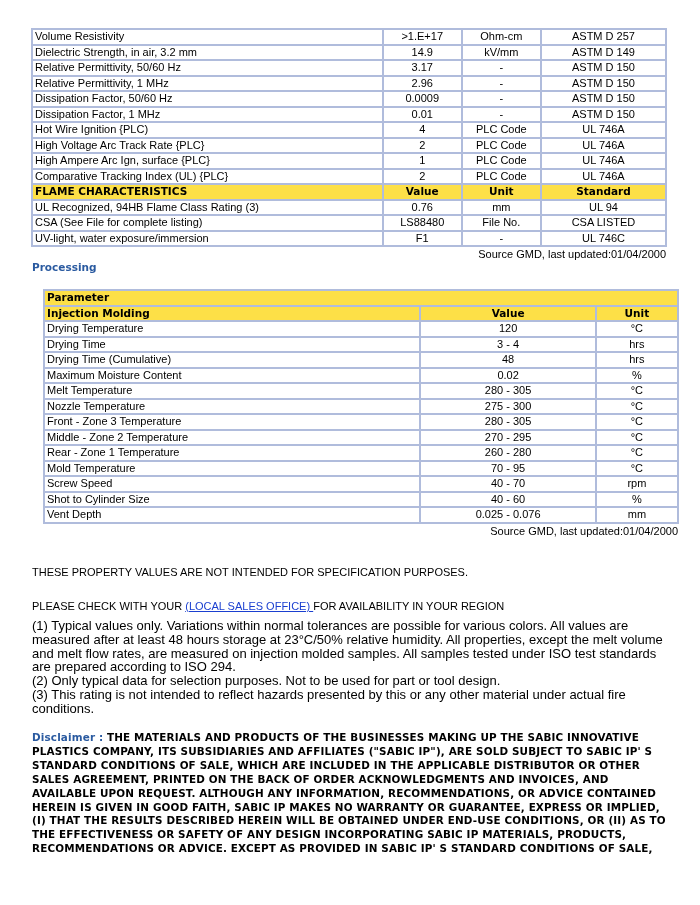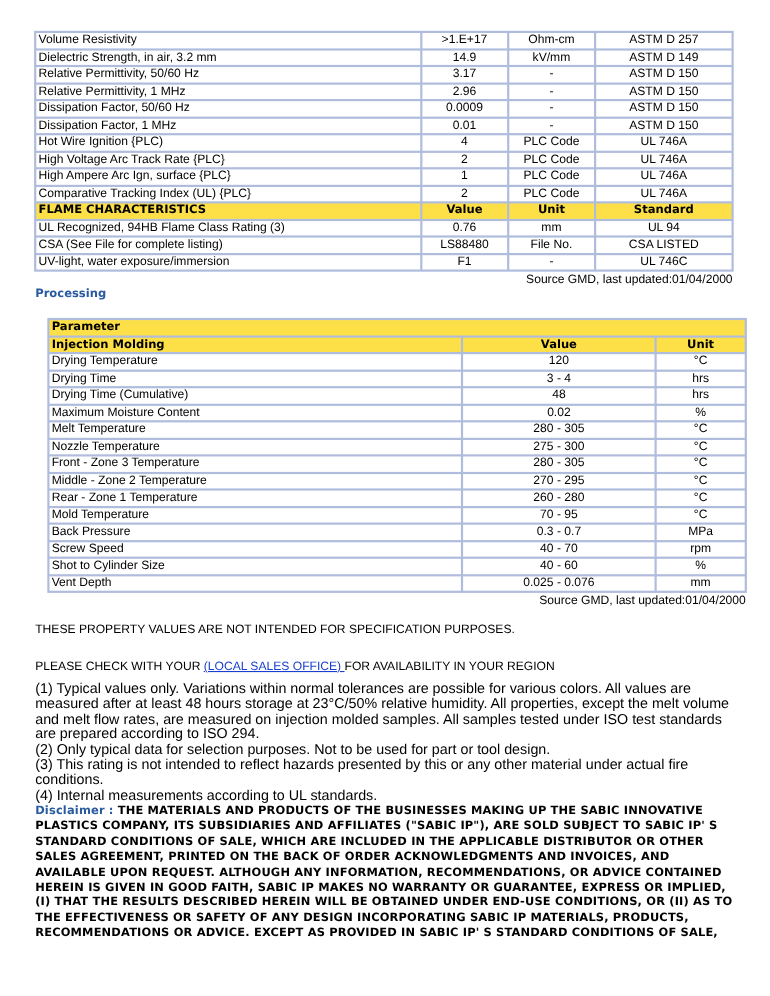--- a/index.html
+++ b/index.html
@@ -262,25 +262,20 @@
             <td>Rear - Zone 1 Temperature</td>
             <td class="c">260 - 280</td>
             <td class="c">°C</td>
           </tr>
           <tr>
             <td>Mold Temperature</td>
             <td class="c">70 - 95</td>
             <td class="c">°C</td>
           </tr>
           <tr>
-            <td>Back Pressure</td>
-            <td class="c">0.3 - 0.7</td>
-            <td class="c">MPa</td>
-          </tr>
-          <tr>
             <td>Screw Speed</td>
             <td class="c">40 - 70</td>
             <td class="c">rpm</td>
           </tr>
           <tr>
             <td>Shot to Cylinder Size</td>
             <td class="c">40 - 60</td>
             <td class="c">%</td>
           </tr>
           <tr>
@@ -296,19 +291,18 @@
   <div class="notice" style="top:566px;">THESE PROPERTY VALUES ARE NOT INTENDED FOR SPECIFICATION PURPOSES.</div>
 
   <div class="notice" style="top:600px;">
     <span>PLEASE CHECK WITH YOUR </span><a href="#">(LOCAL SALES OFFICE) </a><span>FOR AVAILABILITY IN YOUR REGION</span>
   </div>
 
   <div class="notes">
     <p>(1) Typical values only. Variations within normal tolerances are possible for various colors. All values are measured after at least 48 hours storage at 23°C/50% relative humidity. All properties, except the melt volume and melt flow rates, are measured on injection molded samples. All samples tested under ISO test standards are prepared according to ISO 294.</p>
     <p>(2) Only typical data for selection purposes. Not to be used for part or tool design.</p>
     <p>(3) This rating is not intended to reflect hazards presented by this or any other material under actual fire conditions.</p>
-    <p>(4) Internal measurements according to UL standards.</p>
   </div>
 
   <div class="disclaimer">
     <span class="lbl">Disclaimer : </span><span>THE MATERIALS AND PRODUCTS OF THE BUSINESSES MAKING UP THE SABIC INNOVATIVE PLASTICS COMPANY, ITS SUBSIDIARIES AND AFFILIATES ("SABIC IP"), ARE SOLD SUBJECT TO SABIC IP' S STANDARD CONDITIONS OF SALE, WHICH ARE INCLUDED IN THE APPLICABLE DISTRIBUTOR OR OTHER SALES AGREEMENT, PRINTED ON THE BACK OF ORDER ACKNOWLEDGMENTS AND INVOICES, AND AVAILABLE UPON REQUEST. ALTHOUGH ANY INFORMATION, RECOMMENDATIONS, OR ADVICE CONTAINED HEREIN IS GIVEN IN GOOD FAITH, SABIC IP MAKES NO WARRANTY OR GUARANTEE, EXPRESS OR IMPLIED, (I) THAT THE RESULTS DESCRIBED HEREIN WILL BE OBTAINED UNDER END-USE CONDITIONS, OR (II) AS TO THE EFFECTIVENESS OR SAFETY OF ANY DESIGN INCORPORATING SABIC IP MATERIALS, PRODUCTS, RECOMMENDATIONS OR ADVICE. EXCEPT AS PROVIDED IN SABIC IP' S STANDARD CONDITIONS OF SALE,</span>
   </div>
 </div>
 
 </body></html>

